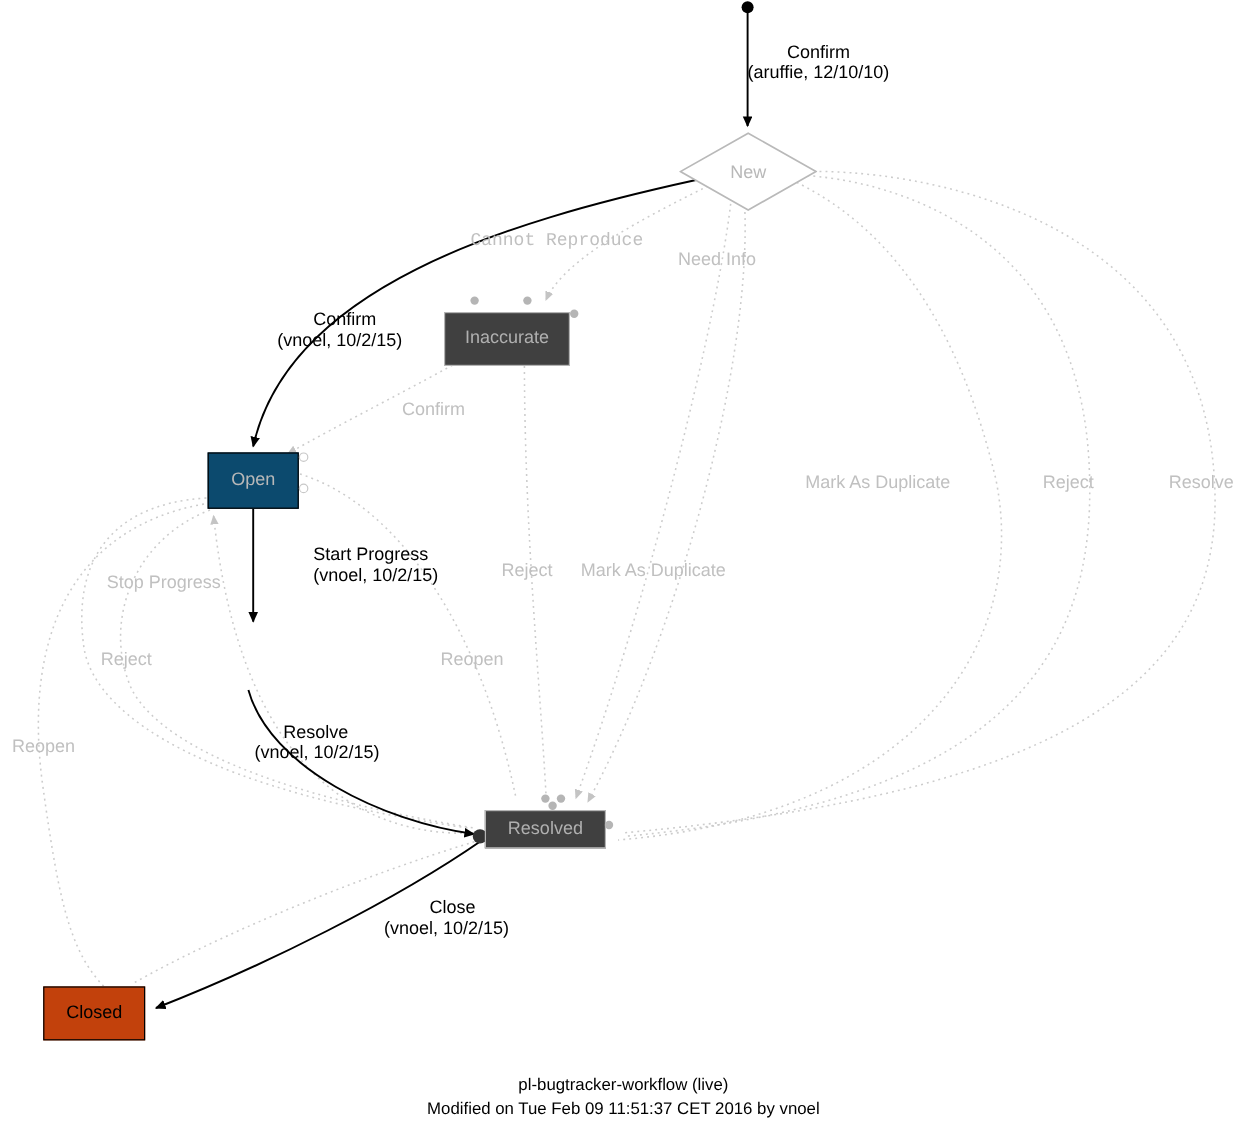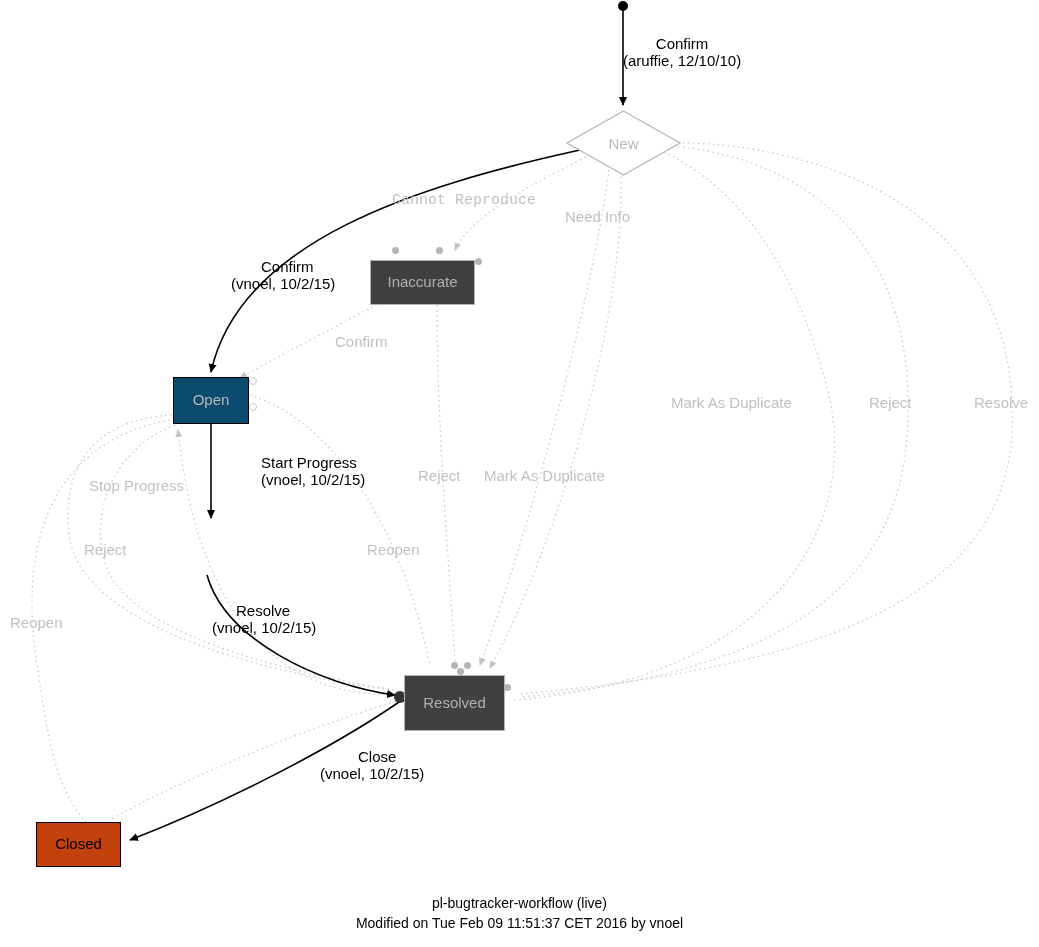--- a/index.html
+++ b/index.html
@@ -169,21 +169,21 @@
   <div class="handle" style="left:436px; top:247px;"></div>
   <div class="handle" style="left:475px; top:258px;"></div>
 
   <div class="node node-box ghost-text" style="left:173px; top:377px; width:76px; height:47px;">
     <span>Open</span>
   </div>
   <div class="handle hollow" style="left:249px; top:377px;"></div>
   <div class="handle hollow" style="left:249px; top:403px;"></div>
 
 
-  <div class="node node-box faded" style="left:404px; top:675px; width:101px; height:56px;">
+  <div class="node node-box faded" style="left:404px; top:675px; width:101px; height:32px;">
     <span>Resolved</span>
   </div>
   <div class="handle" style="left:451px; top:662px;"></div>
   <div class="handle" style="left:464px; top:662px;"></div>
   <div class="handle" style="left:457px; top:668px;"></div>
   <div class="handle" style="left:504px; top:684px;"></div>
 
   <div class="node node-box highlight" style="left:36px; top:822px; width:85px; height:45px;">
     <span>Closed</span>
   </div>

